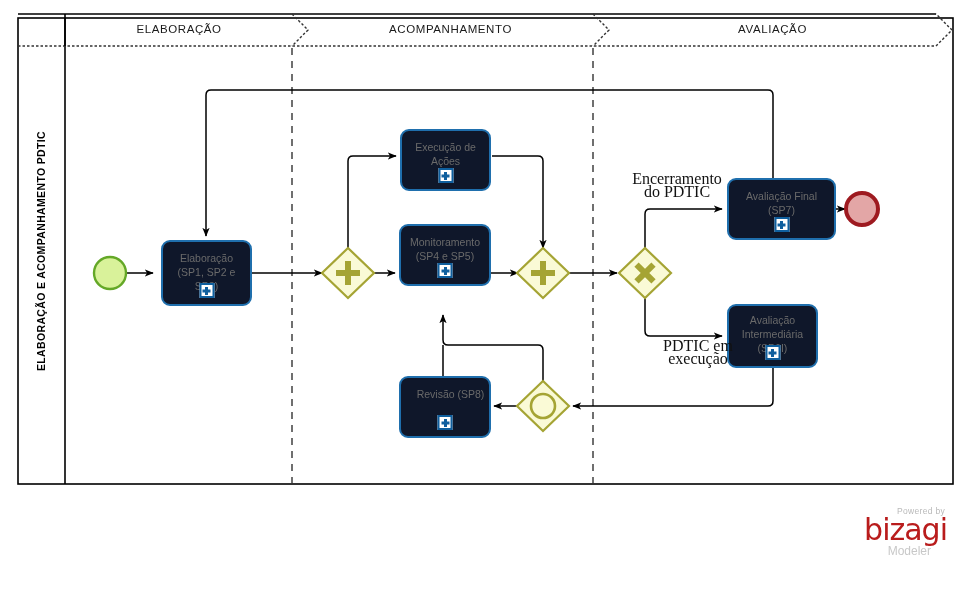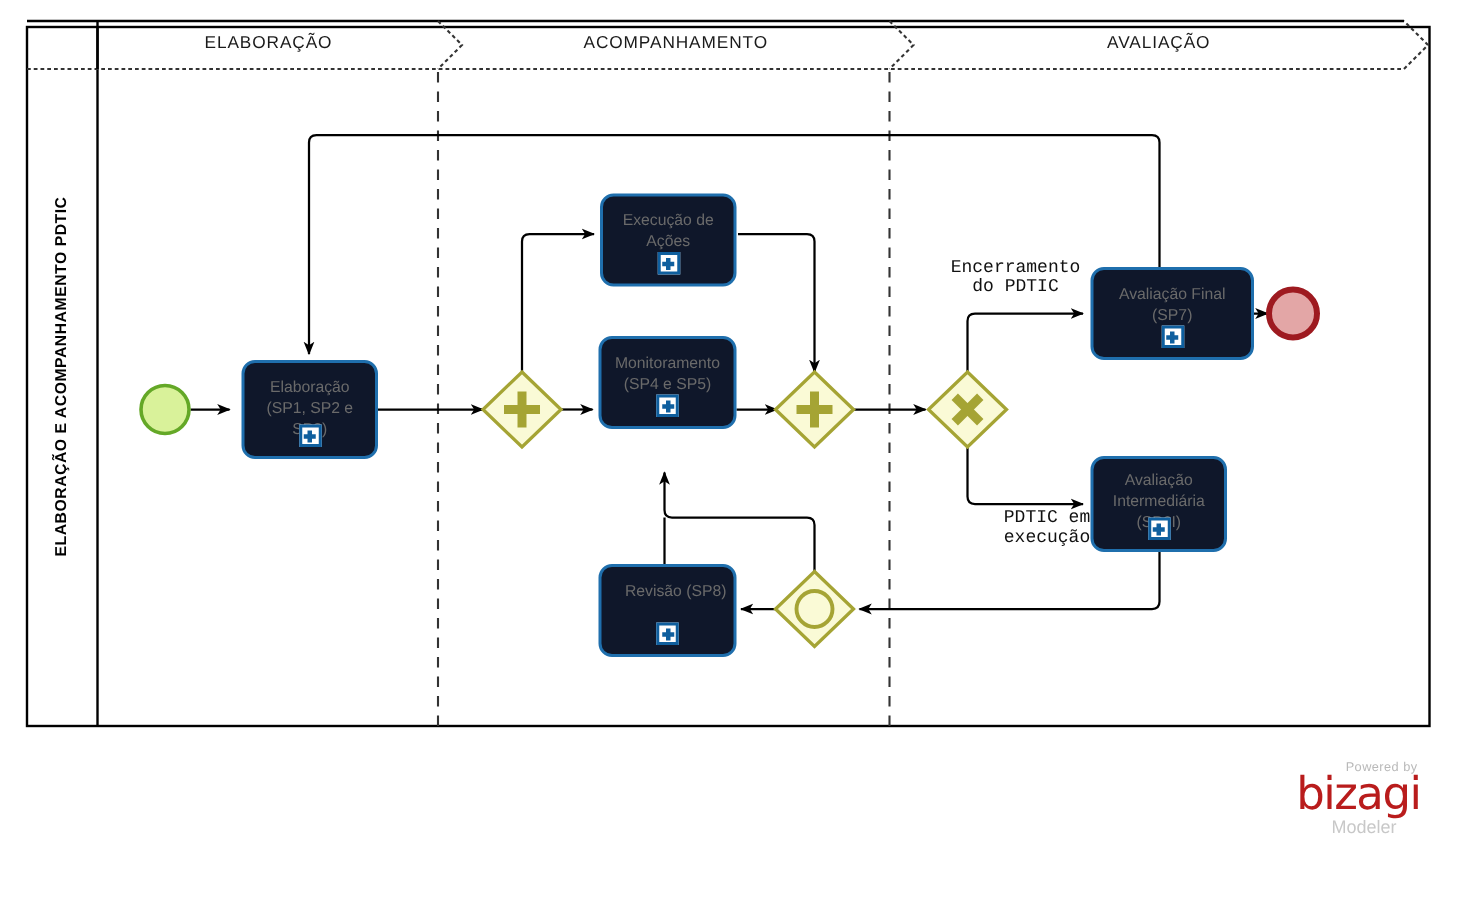--- a/index.html
+++ b/index.html
@@ -95,25 +95,25 @@
   }
   .subprocess-marker::after {
     top: 50%;
     left: 1.5px;
     height: 3px;
     width: 8px;
     transform: translateY(-50%);
   }
   .flow-label {
     position: absolute;
-    font-size: 12px;
+    font-size: 16px;
     line-height: 13px;
     color: #111111;
     text-align: center;
-    font-family: Liberation Mono, monospace;
+    font-family: Liberation Serif, serif;
     pointer-events: none;
   }
   .brand {
     position: absolute;
     right: 24px;
     bottom: 56px;
     text-align: right;
     user-select: none;
   }
   .brand-powered {

